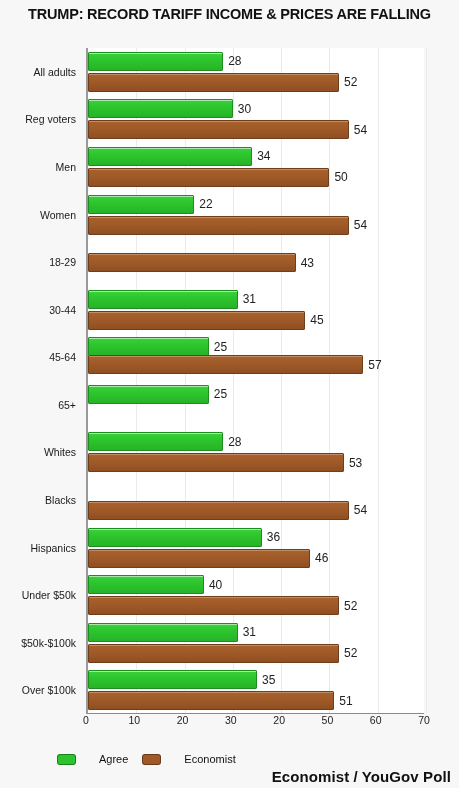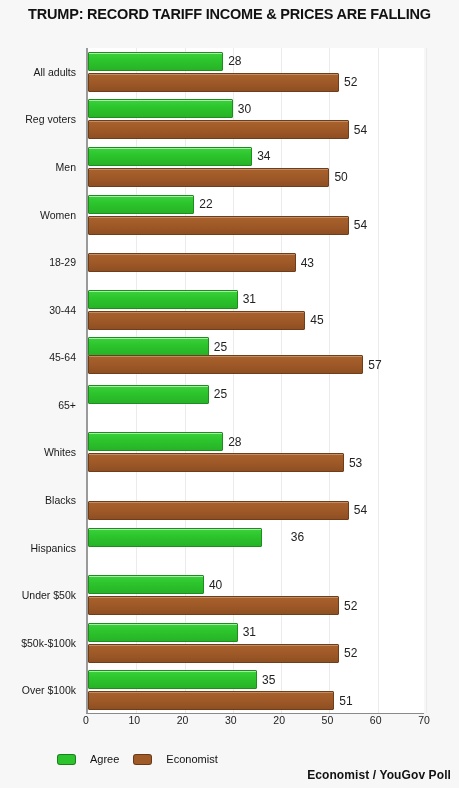--- a/index.html
+++ b/index.html
@@ -82,30 +82,30 @@
     transform:translateX(-50%);
     font-size:10.5px;
     color:#222;
   }
 
   
   #legend {
     position:absolute; left:57px; top:753px;
     display:flex; align-items:center; gap:14px;
   }
-  .legend-item { display:flex; align-items:center; gap:14px; }
+  .legend-item { display:flex; align-items:center; gap:23px; }
   .legend-swatch {
     width:19px; height:11px; border-radius:3px;
     border:1px solid rgba(0,0,0,0.35);
   }
   .legend-label { font-size:11px; color:#111; }
 
   #source-note {
     position:absolute; right:8px; top:768px;
-    font-size:12px; font-weight:bold; color:#111;
+    font-size:15px; font-weight:bold; color:#111;
     letter-spacing:0.1px;
   }
 </style>
 </head>
 <body>
 
 <div id="chart-title">TRUMP: RECORD TARIFF INCOME &amp; PRICES ARE FALLING</div>
 
 <div id="cat-labels">
     <div class="cat-label" style="top: 23.7857px;">All adults</div>
@@ -198,21 +198,25 @@
       <div class="bar-row" style="top: 405.357px; width: 100%;">
         <div class="bar disagree" style="width: 255.914px;"></div>
         <span class="bar-value" style="left: 260.914px;">53</span>
       </div>
       <div class="bar-row" style="top: 452.929px; width: 100%;">
         <div class="bar disagree" style="width: 260.743px;"></div>
         <span class="bar-value" style="left: 265.743px;">54</span>
       </div>
       <div class="bar-row" style="top: 479.5px; width: 100%;">
         <div class="bar agree" style="width: 173.829px;"></div>
-        <span class="bar-value" style="left: 178.829px; margin-left: 24px;">36</span>
+        <span class="bar-value" style="left: 178.829px;">36</span>
+      </div>
+      <div class="bar-row" style="top: 500.5px; width: 100%;">
+        <div class="bar disagree" style="width: 222.114px;"></div>
+        <span class="bar-value" style="left: 227.114px;">46</span>
       </div>
       <div class="bar-row" style="top: 527.071px; width: 100%;">
         <div class="bar agree" style="width: 115.886px;"></div>
         <span class="bar-value" style="left: 120.886px;">40</span>
       </div>
       <div class="bar-row" style="top: 548.071px; width: 100%;">
         <div class="bar disagree" style="width: 251.086px;"></div>
         <span class="bar-value" style="left: 256.086px;">52</span>
       </div>
       <div class="bar-row" style="top: 574.643px; width: 100%;">

